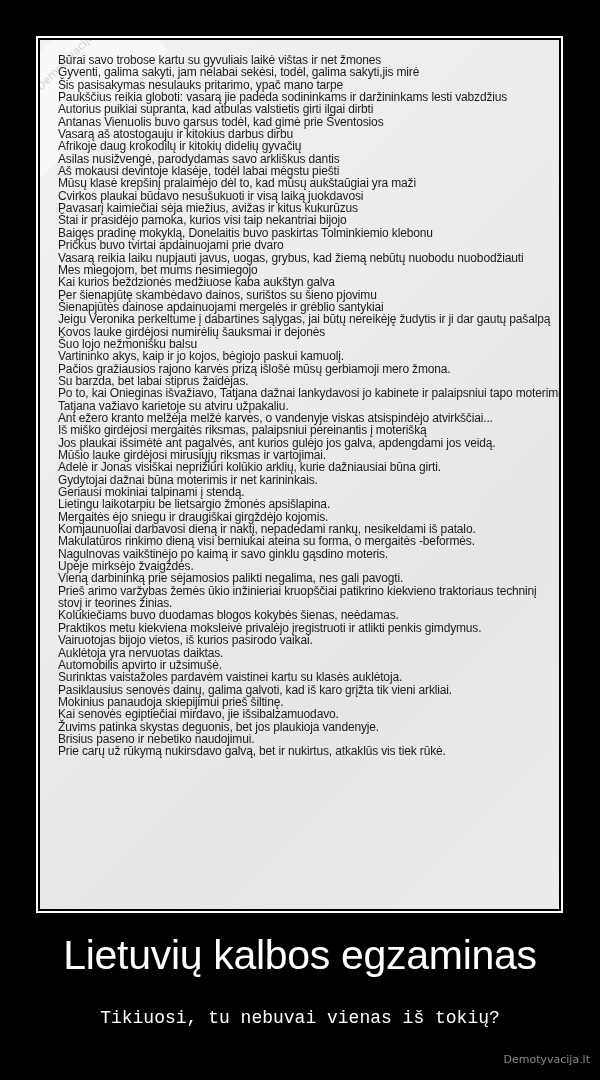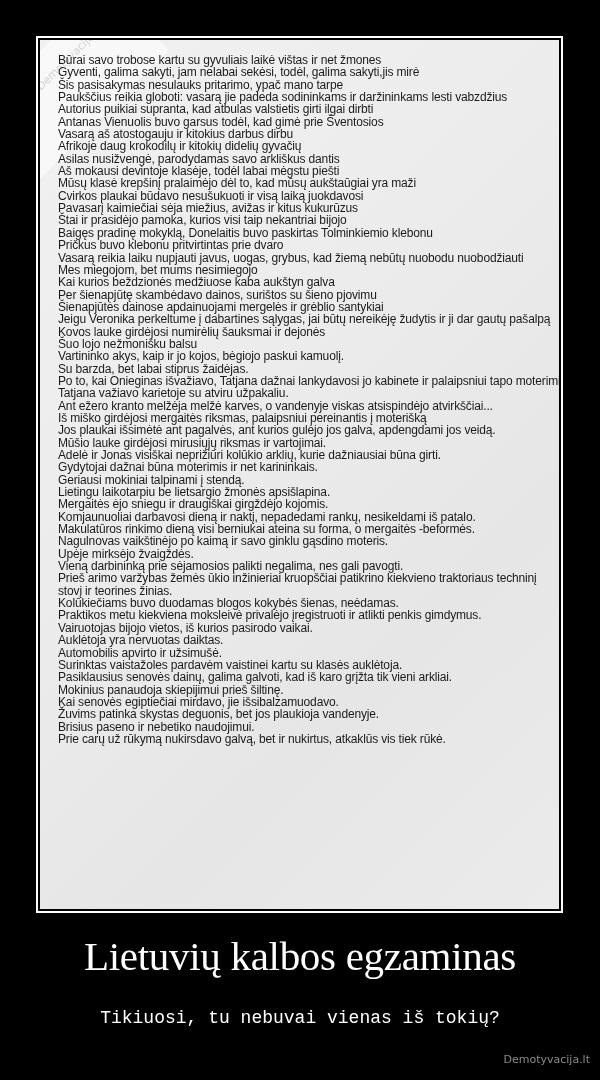--- a/index.html
+++ b/index.html
@@ -26,21 +26,21 @@
     position: absolute; left: -6px; top: 44px; transform: rotate(-45deg);
     transform-origin: left top; font-family: "DejaVu Sans", sans-serif;
     font-size: 11px; color: rgba(180,180,180,0.55); white-space: nowrap;
   }
   .diag-shine {
     position: absolute; left: -40px; top: -60px; width: 90px; height: 260px;
     background: rgba(255,255,255,0.55); transform: rotate(45deg);
   }
   .title {
     position: absolute; left: 0; right: 0; top: 932px; text-align: center;
-    font-family: Liberation Serif, serif; font-size: 41px; color: #ffffff;
+    font-family: Liberation Sans, sans-serif; font-size: 41px; color: #ffffff;
     letter-spacing: -0.3px;
   }
   .subtitle {
     position: absolute; left: 0; right: 0; top: 1008px; text-align: center;
     font-family: Liberation Mono, monospace; font-size: 18px; color: #ffffff;
   }
   .brand {
     position: absolute; right: 10px; top: 1053px;
     font-family: "DejaVu Sans", sans-serif; font-size: 11px; color: #8a8a8a;
   }
@@ -61,30 +61,31 @@
         <div class="line">Antanas Vienuolis buvo garsus todėl, kad gimė prie Šventosios</div>
         <div class="line">Vasarą aš atostogauju ir kitokius darbus dirbu</div>
         <div class="line">Afrikoje daug krokodilų ir kitokių didelių gyvačių</div>
         <div class="line">Asilas nusižvengė, parodydamas savo arkliškus dantis</div>
         <div class="line">Aš mokausi devintoje klasėje, todėl labai mėgstu piešti</div>
         <div class="line">Mūsų klasė krepšinį pralaimėjo dėl to, kad mūsų aukštaūgiai yra maži</div>
         <div class="line">Cvirkos plaukai būdavo nesušukuoti ir visą laiką juokdavosi</div>
         <div class="line">Pavasarį kaimiečiai sėja miežius, avižas ir kitus kukurūzus</div>
         <div class="line">Štai ir prasidėjo pamoka, kurios visi taip nekantriai bijojo</div>
         <div class="line">Baigęs pradinę mokyklą, Donelaitis buvo paskirtas Tolminkiemio klebonu</div>
-        <div class="line">Pričkus buvo klebonu pritvirtintas prie dvaro</div>
+        <div class="line">Pričkus buvo tvirtai apdainuojami prie dvaro</div>
         <div class="line">Vasarą reikia laiku nupjauti javus, uogas, grybus, kad žiemą nebūtų nuobodu nuobodžiauti</div>
         <div class="line">Mes miegojom, bet mums nesimiegojo</div>
         <div class="line">Kai kurios beždzionės medžiuose kaba aukštyn galva</div>
         <div class="line">Per šienapjūtę skambėdavo dainos, surištos su šieno pjovimu</div>
         <div class="line">Šienapjūtės dainose apdainuojami mergelės ir grėblio santykiai</div>
         <div class="line">Jeigu Veronika perkeltume į dabartines sąlygas, jai būtų nereikėję žudytis ir ji dar gautų pašalpą</div>
         <div class="line">Kovos lauke girdėjosi numirėlių šauksmai ir dejonės</div>
         <div class="line">Šuo lojo nežmonišku balsu</div>
         <div class="line">Vartininko akys, kaip ir jo kojos, bėgiojo paskui kamuolį.</div>
+        <div class="line">Pačios gražiausios rajono karvės prizą išlošė mūsų gerbiamoji mero žmona.</div>
         <div class="line">Su barzda, bet labai stiprus žaidėjas.</div>
         <div class="line">Po to, kai Onieginas išvažiavo, Tatjana dažnai lankydavosi jo kabinete ir palaipsniui tapo moterimi.</div>
         <div class="line">Tatjana važiavo karietoje su atviru užpakaliu.</div>
         <div class="line">Ant ežero kranto melžėja melžė karves, o vandenyje viskas atsispindėjo atvirkščiai...</div>
         <div class="line">Iš miško girdėjosi mergaitės riksmas, palaipsniui pereinantis į moterišką</div>
         <div class="line">Jos plaukai išsimėtė ant pagalvės, ant kurios gulėjo jos galva, apdengdami jos veidą.</div>
         <div class="line">Mūšio lauke girdėjosi mirusiųjų riksmas ir vartojimai.</div>
         <div class="line">Adelė ir Jonas visiškai neprižiūri kolūkio arklių, kurie dažniausiai būna girti.</div>
         <div class="line">Gydytojai dažnai būna moterimis ir net karininkais.</div>
         <div class="line">Geriausi mokiniai talpinami į stendą.</div>

